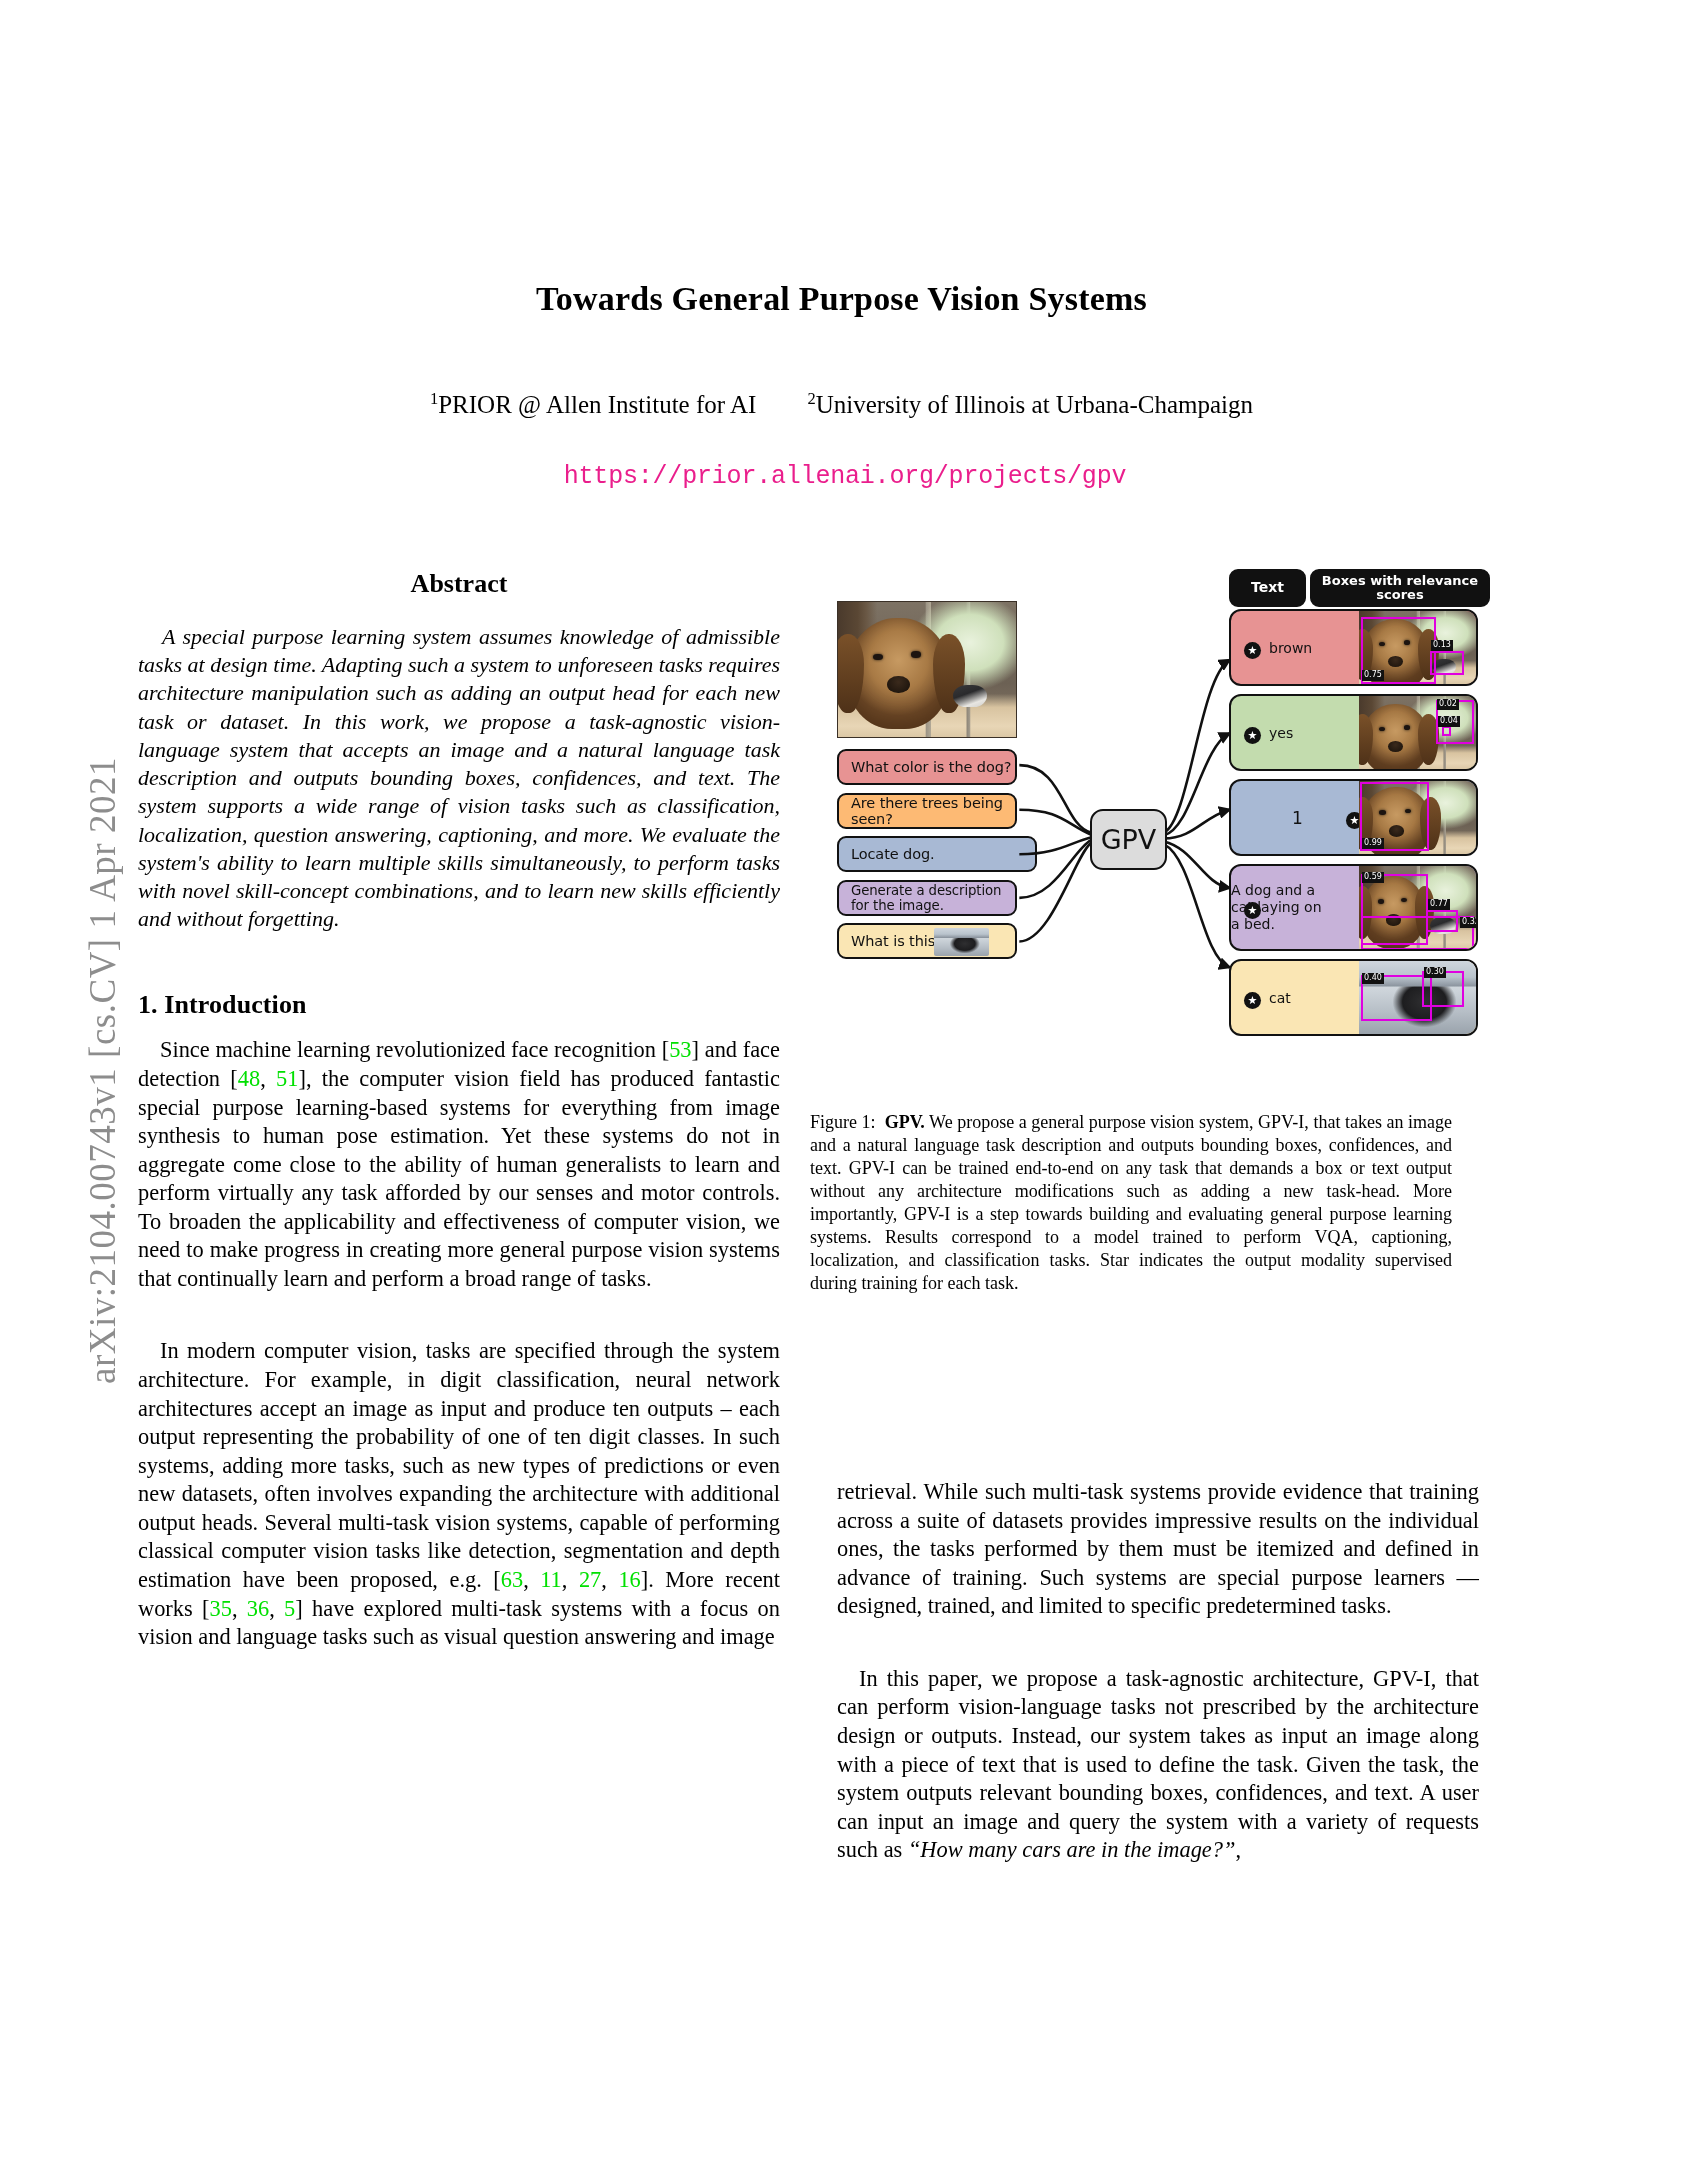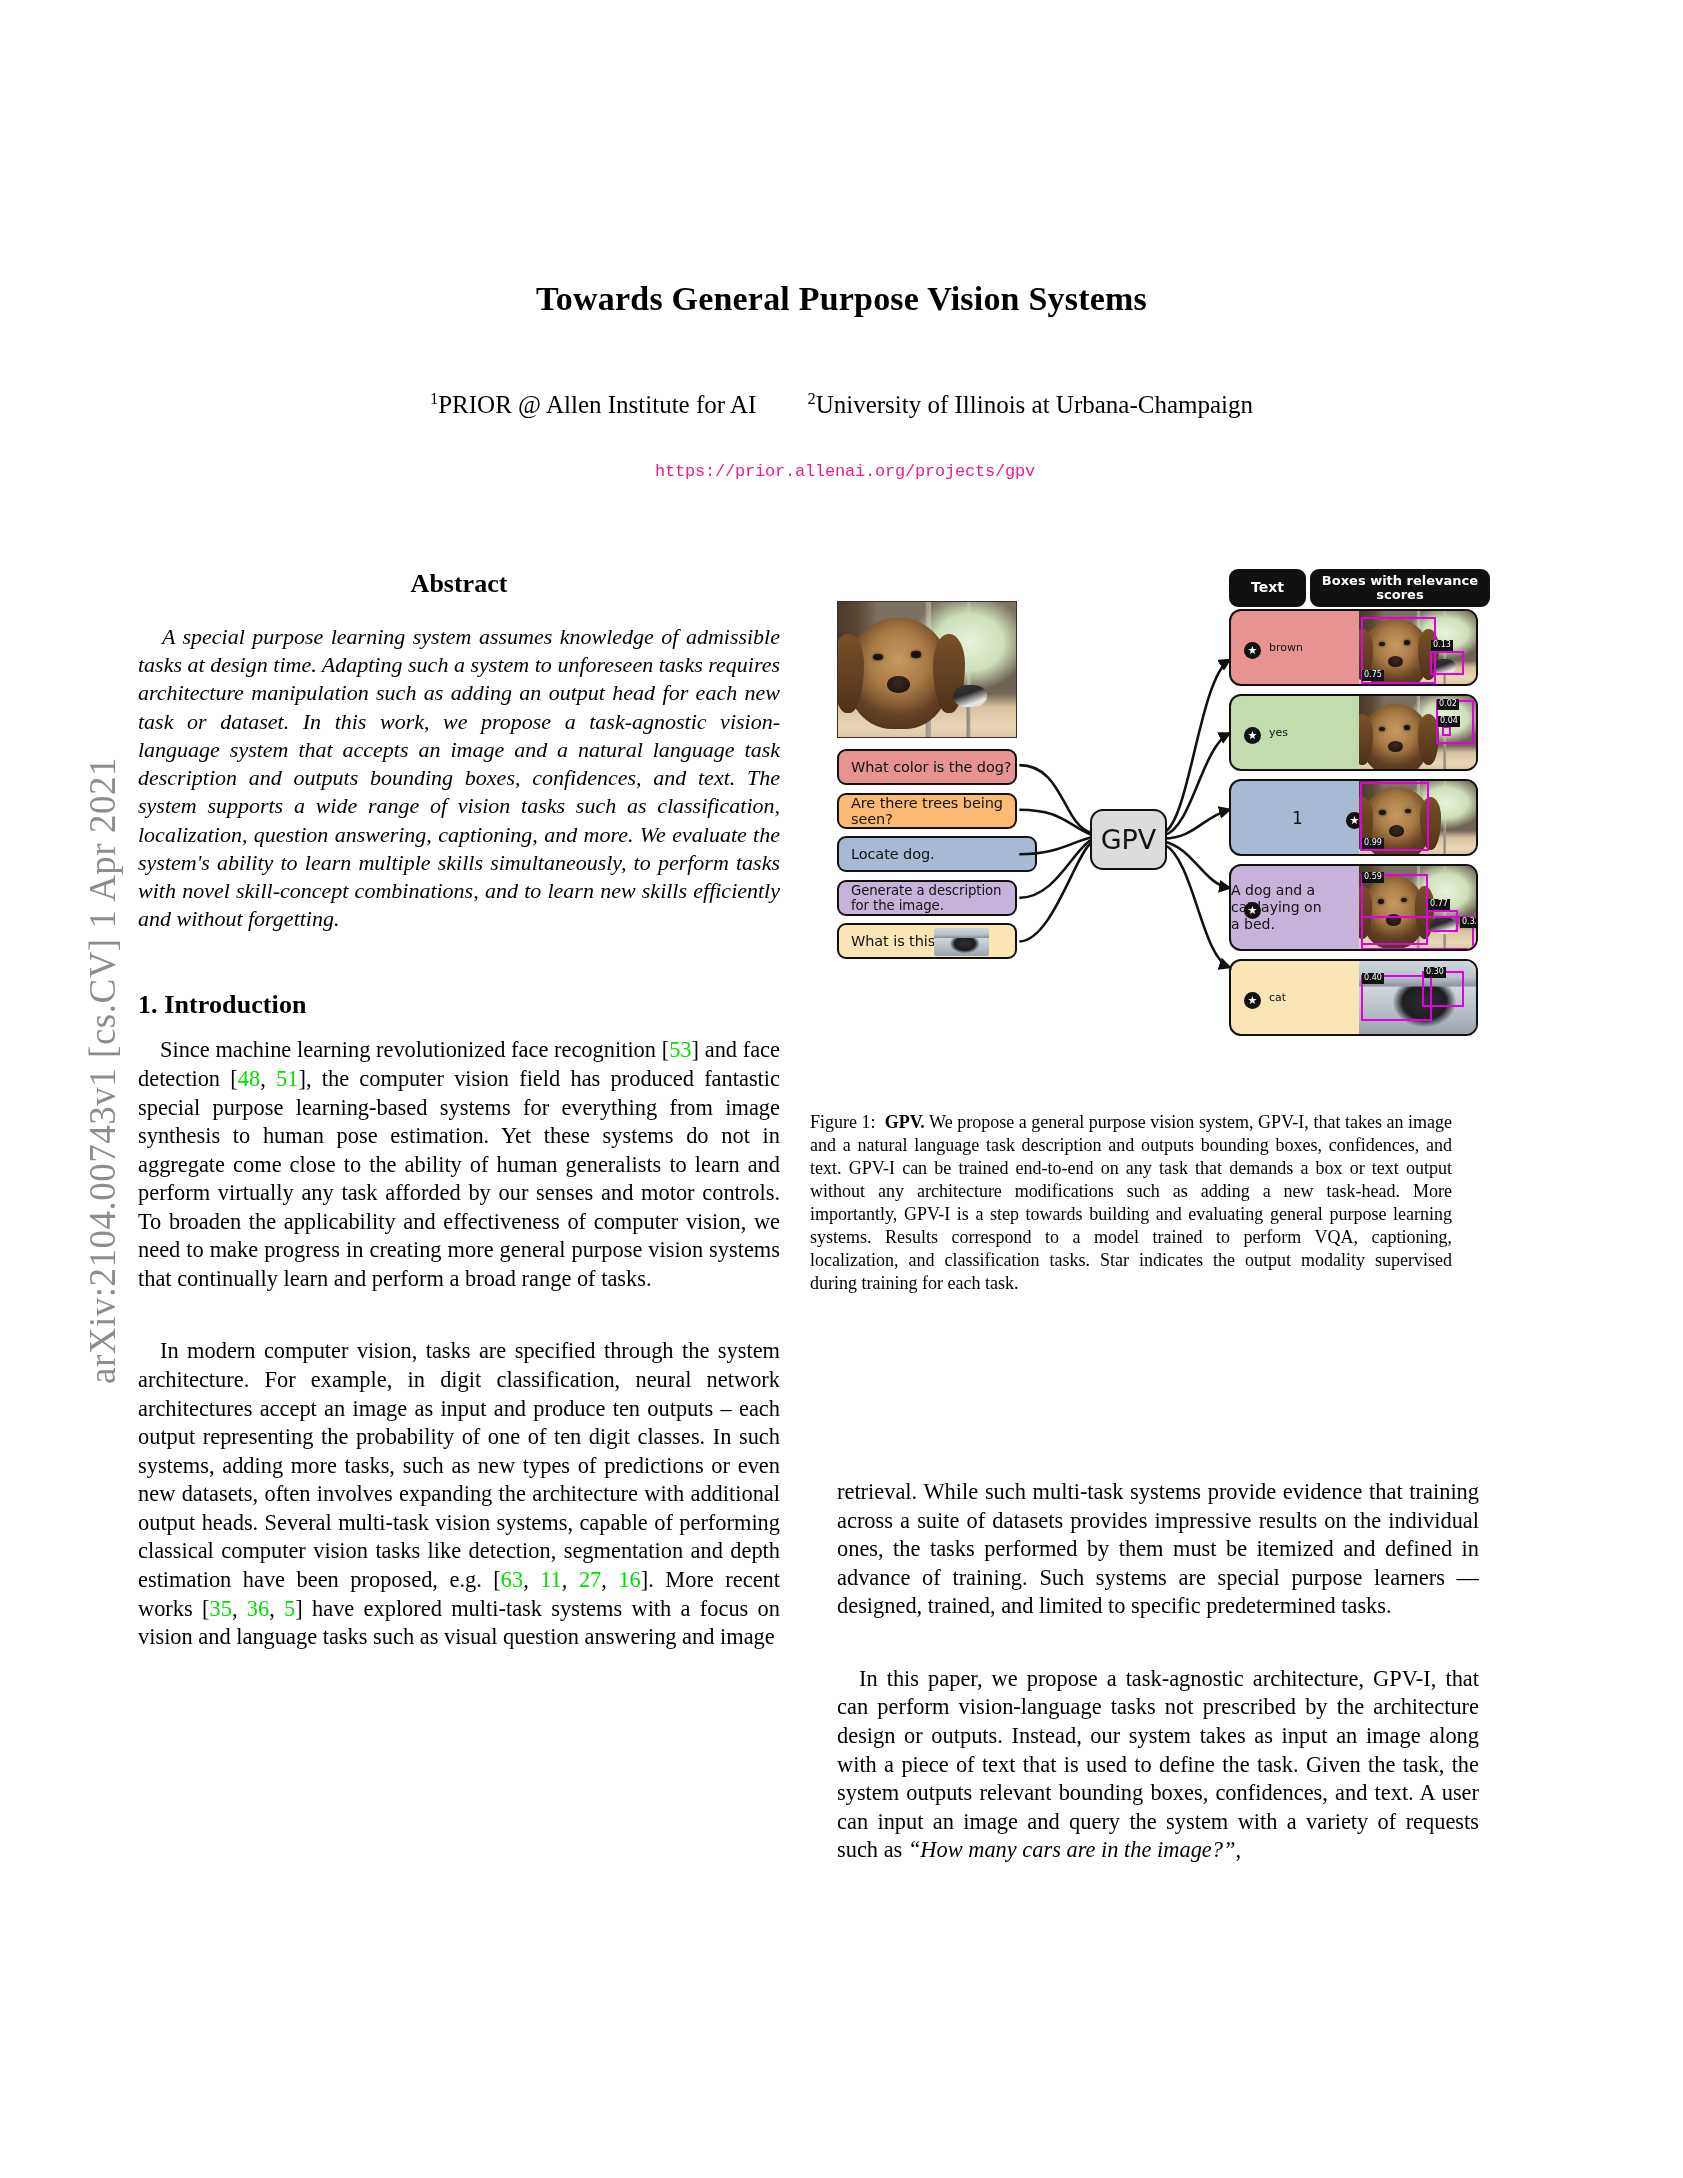--- a/index.html
+++ b/index.html
@@ -40,21 +40,21 @@
     text-align:center;font-size:25px;line-height:1.34;
   }
   .auth{display:inline-block;}
   .gap-a{display:inline-block;width:61px;}
   .gap-b{display:inline-block;width:51px;}
   sup{font-size:.66em;vertical-align:super;line-height:0;}
   #url-line{
     position:absolute;left:0;right:0;top:462px;
     text-align:center;
     font-family:"Liberation Mono", monospace;
-    font-size:17px;
+    font-size:25px;
     color:#ea1e8c;
     letter-spacing:-0.2px;
     margin-left:7px;
   }
 
   
   .col{position:absolute;width:642px;}
   #col-left{left:138px;top:569px;}
   #col-right{left:837px;top:569px;}
 
@@ -186,21 +186,21 @@
     font-family:"DejaVu Sans", sans-serif;font-size:27px;color:#111;
   }
   .outrow{
     position:absolute;border:2.6px solid #111;border-radius:12px;
     box-sizing:border-box;overflow:hidden;
     font-family:"DejaVu Sans", sans-serif;
   }
   .outrow .lab{
     position:absolute;left:0;top:0;bottom:0;width:117px;
     display:flex;align-items:center;
-    font-size:11px;color:#111;
+    font-size:14px;color:#111;
   }
   .outrow .lab.multiline{font-size:14px;line-height:1.22;}
   .star{
     position:absolute;width:17px;height:17px;border-radius:50%;
     background:#111;color:#fff;font-size:11px;
     display:flex;align-items:center;justify-content:center;
     line-height:1;
   }
   .outimg{position:absolute;right:0;top:0;bottom:0;width:117px;overflow:hidden;}
   .bbox{position:absolute;border:2px solid #e000e0;box-sizing:border-box;}

